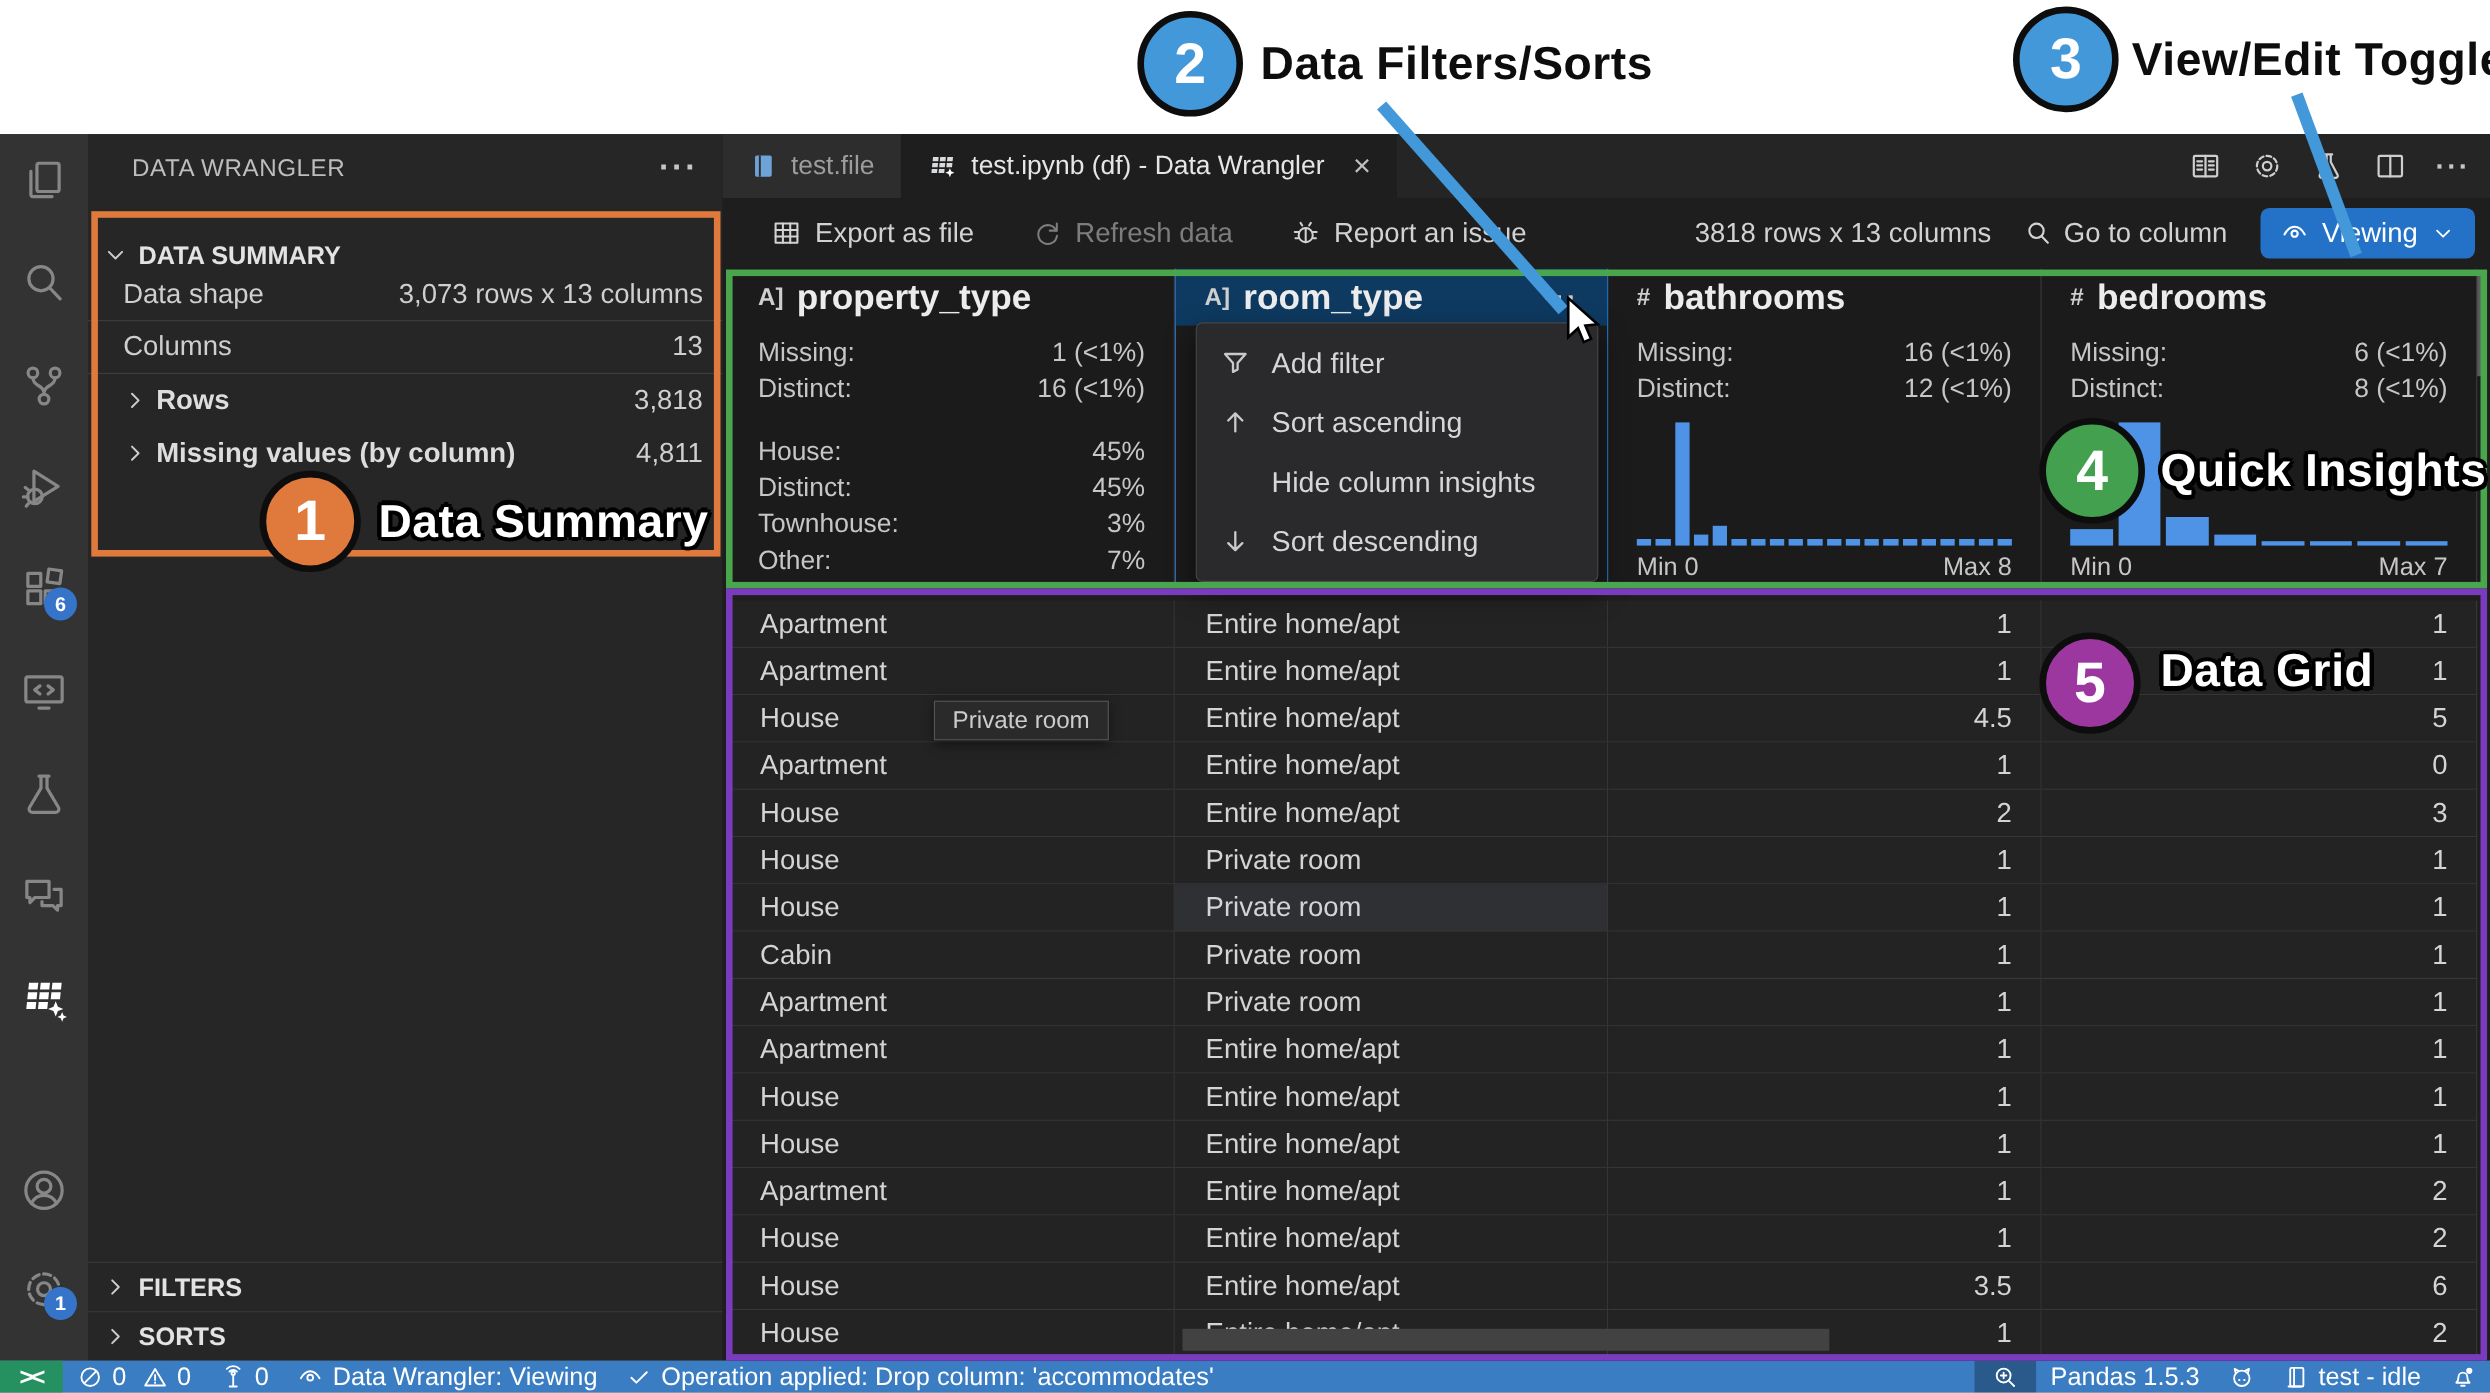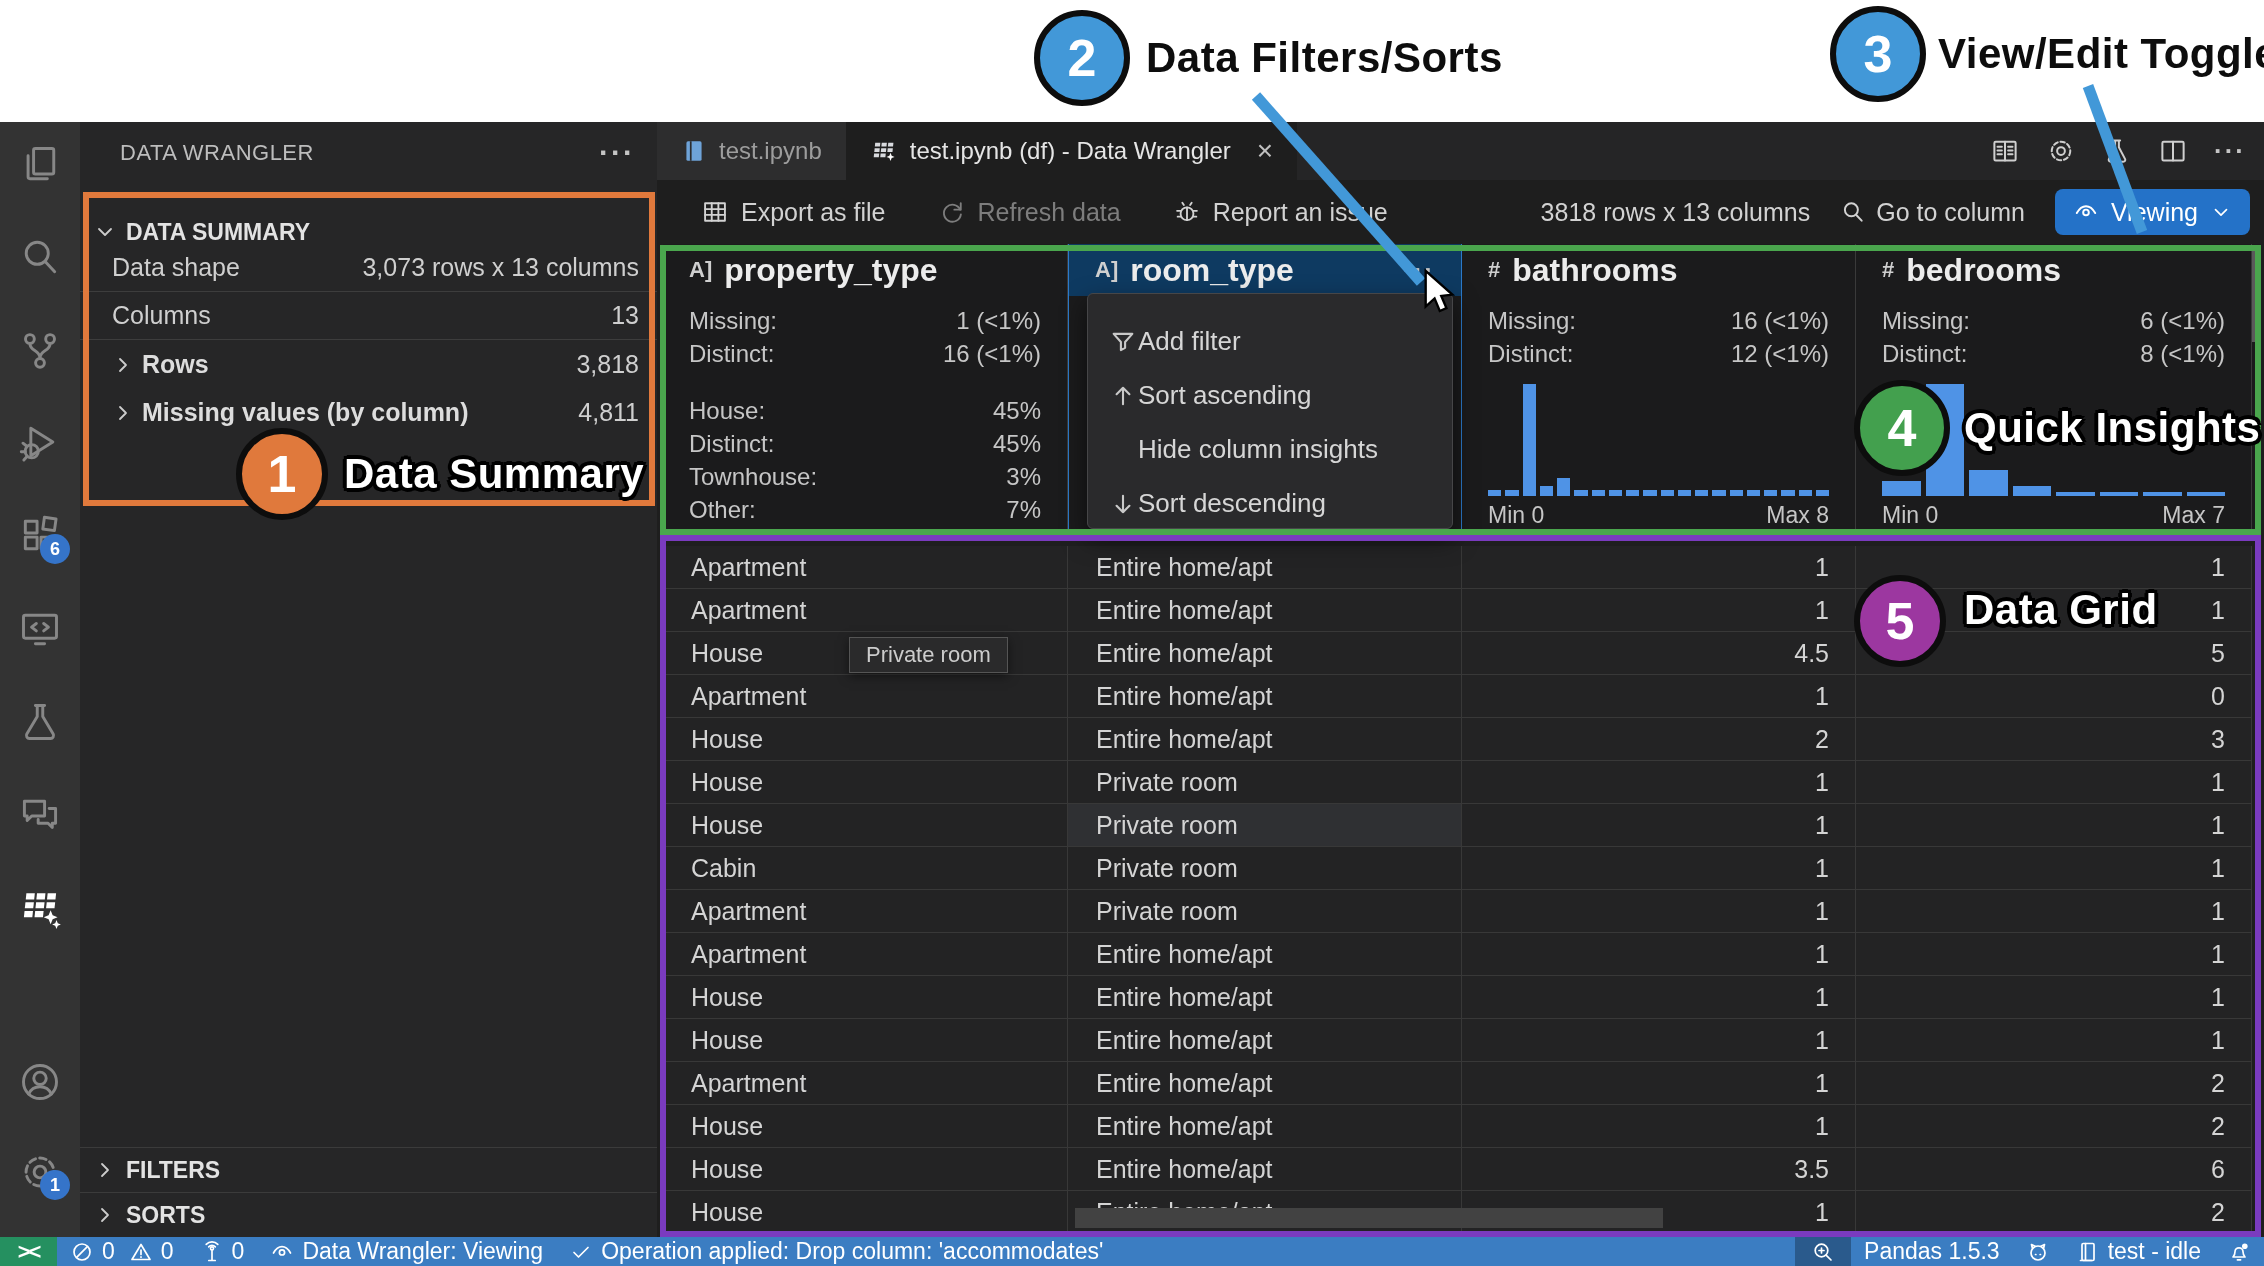--- a/index.html
+++ b/index.html
@@ -85,21 +85,21 @@
   .cell { height:43px; line-height:42px; border-bottom:1px solid #383838; border-right:1px solid #383838; font-size:25px; color:#d4d4d4; background:#232324; overflow:hidden; white-space:nowrap; }
   .cell.txt { padding-left:28px; }
   .cell.num { text-align:right; padding-right:26px; }
   .cell.hl { background:#2f3033; }
   .w0 { width:405px; } .w1 { width:394px; } .w2 { width:394px; } .w3 { width:396px; }
   #h-scroll-thumb { position:absolute; left:412px; top:673px; width:588px; height:20px; background:#424242; }
   #cell-tooltip { position:absolute; left:186px; top:92px; height:36px; padding:0 16px; background:#2a2a2b; border:1px solid #555555; color:#cccccc; font-size:22px; line-height:34px; box-shadow:0 3px 10px rgba(0,0,0,.5); z-index:40; }
 
   
   #context-menu { position:absolute; left:430px; top:171px; width:366px; background:#2a2a2c; border:1px solid #464648; border-radius:6px; padding:9px 0; box-shadow:0 10px 24px rgba(0,0,0,.55); z-index:50; }
-  .menu-item { height:54px; display:flex; align-items:flex-end; padding:0 20px; font-size:26px; color:#d6d6d6; }
+  .menu-item { height:54px; display:flex; align-items:center; gap:18px; padding:0 20px; font-size:26px; color:#d6d6d6; }
   .mi-icon { width:30px; height:30px; flex:none; display:flex; align-items:center; justify-content:center; }
   .mi-icon svg { width:28px; height:28px; stroke:#c9c9c9; fill:none; stroke-width:1.8; stroke-linecap:round; stroke-linejoin:round; }
 
   
   #statusbar { position:absolute; left:0; bottom:0; width:100%; height:29px; background:#3b7dc2; color:#ffffff; display:flex; align-items:center; font-size:23px; z-index:20; }
   #statusbar svg { width:24px; height:24px; stroke:#ffffff; fill:none; stroke-width:1.7; stroke-linecap:round; stroke-linejoin:round; }
   .sb-item { display:flex; align-items:center; gap:8px; padding:0 13px; height:100%; }
   #sb-remote { background:#259060; width:57px; justify-content:center; padding:0; font-weight:bold; letter-spacing:-2px; font-size:22px; }
   #sb-right { margin-left:auto; display:flex; align-items:center; height:100%; }
   #sb-zoom { background:rgba(0,0,0,.28); padding:0 16px; }
@@ -258,21 +258,21 @@
     </div>
   </div>
 
   <div id="editor">
     <div id="tabbar">
       <div class="tab inactive">
         <svg width="26" height="26" viewBox="0 0 24 24">
             <rect x="5" y="3" width="14" height="18" rx="1.5" fill="#6ea3d8" stroke="none"></rect>
             <path d="M9 3 v18" stroke="#2d2d2e" stroke-width="1.6" fill="none"></path>
           </svg>
-        <span>test.ipynb</span>
+        <span>test.file</span>
       </div>
       <div class="tab active">
         <svg width="28" height="28" viewBox="0 0 24 24">
             <g fill="#d8dade" stroke="none" transform="skewX(-6)">
               <rect x="5" y="5" width="4.4" height="3.2"></rect>
               <rect x="10.6" y="5" width="4.4" height="3.2"></rect>
               <rect x="16.2" y="5" width="4.4" height="3.2"></rect>
               <rect x="5" y="9.6" width="4.4" height="3.2"></rect>
               <rect x="10.6" y="9.6" width="4.4" height="3.2"></rect>
               <rect x="16.2" y="9.6" width="4.4" height="3.2"></rect>

